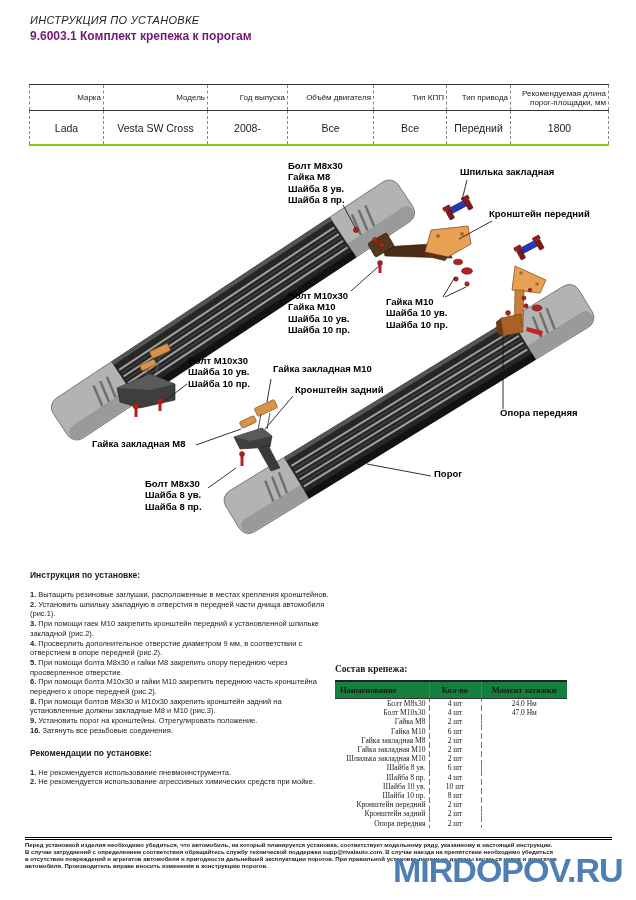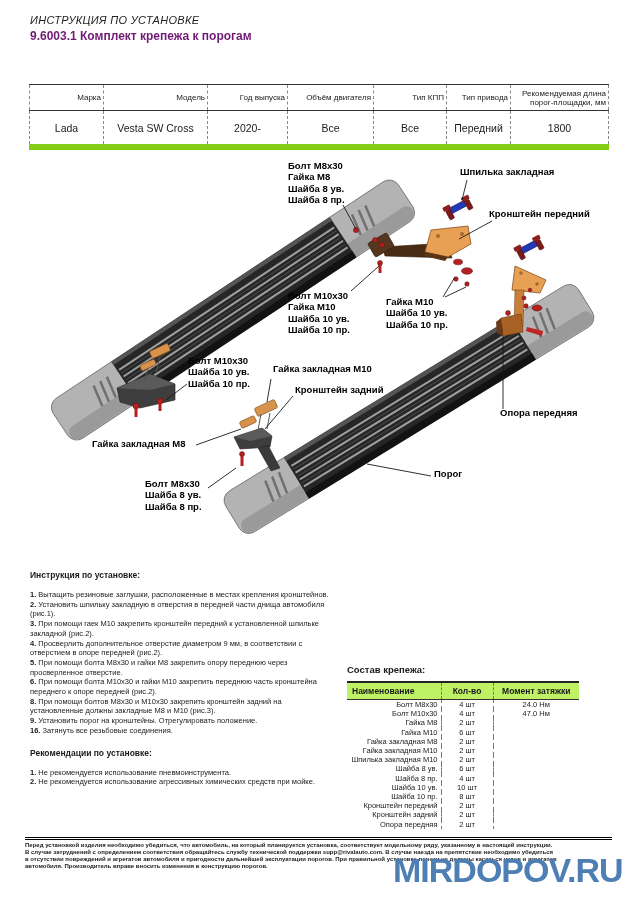--- a/index.html
+++ b/index.html
@@ -8,39 +8,39 @@
 
   
   #header{position:absolute;left:30px;top:14px;}
   #header .h1{font-size:11px;letter-spacing:.3px;color:#222;font-style:italic;}
   #header .h2{font-size:12px;font-weight:bold;margin-top:3px;color:#701a75;}
 
   
   #spec{position:absolute;left:29px;top:84px;width:579px;border-collapse:collapse;table-layout:fixed;}
   #spec th,#spec td{border-left:1px dashed #888;border-right:1px dashed #888;text-align:center;vertical-align:middle;}
   #spec th{font-size:8px;font-weight:normal;height:23px;border-top:1px solid #333;border-bottom:1px solid #333;padding:1px 2px;text-align:right;}
-  #spec td{font-size:10.5px;height:31px;border-bottom:6px solid #84cc16;}
+  #spec td{font-size:10.5px;height:31px;border-bottom:2px solid #84cc16;}
 
   
   #diagram{position:absolute;left:0;top:150px;width:636px;height:390px;}
   #diagram svg{position:absolute;left:0;top:0;}
   .dlabel{position:absolute;font-size:9.5px;font-weight:bold;line-height:11.3px;color:#000;white-space:nowrap;}
 
   
   #instructions{position:absolute;left:30px;top:570px;width:302px;}
   #instructions .title{font-size:8.5px;font-weight:bold;margin:0 0 10px 0;}
   #instructions p.step{margin:0;font-size:7.5px;line-height:9.7px;}
   #instructions p.step b{font-weight:bold;}
   #reco-title{font-size:8.5px;font-weight:bold;margin:12px 0 10px 0;}
 
   
-  #parts{position:absolute;left:347px;top:664px;width:234px;}
+  #parts{position:absolute;left:335px;top:664px;width:234px;font-family:Liberation Serif, serif;}
   #parts .title{font-size:9.5px;font-weight:bold;margin:0 0 6px 0;}
   #parts table{border-collapse:collapse;width:232px;table-layout:fixed;}
-  #parts th{background:#bef264;font-size:8.5px;font-weight:bold;padding:3px 2px;
+  #parts th{background:#15803d;font-size:8.5px;font-weight:bold;padding:3px 2px;
             border-top:2px solid #222;border-bottom:1.5px solid #333;}
   #parts th:first-child{text-align:left;padding-left:5px;}
   #parts td{font-size:7.5px;line-height:9.2px;padding:0 3px;}
   #parts td.name{text-align:right;}
   #parts td.qty{text-align:center;}
   #parts td.torq{text-align:center;}
   #parts th+th, #parts td+td{border-left:1px dashed #777;}
 
   
   #footer{position:absolute;left:25px;top:837px;width:587px;border-top:3px double #000;padding-top:2px;}
@@ -76,21 +76,21 @@
       <th>Модель</th>
       <th>Год выпуска</th>
       <th>Объём двигателя</th>
       <th>Тип КПП</th>
       <th>Тип привода</th>
       <th>Рекомендуемая длина порог-площадки, мм</th>
     </tr>
     <tr>
       <td>Lada</td>
       <td>Vesta SW Cross</td>
-      <td>2020-</td>
+      <td>2008-</td>
       <td>Все</td>
       <td>Все</td>
       <td>Передний</td>
       <td>1800</td>
     </tr>
   </tbody>
     </table>
 
   <div id="diagram">
     <svg width="636" height="390" viewBox="0 150 636 390">

